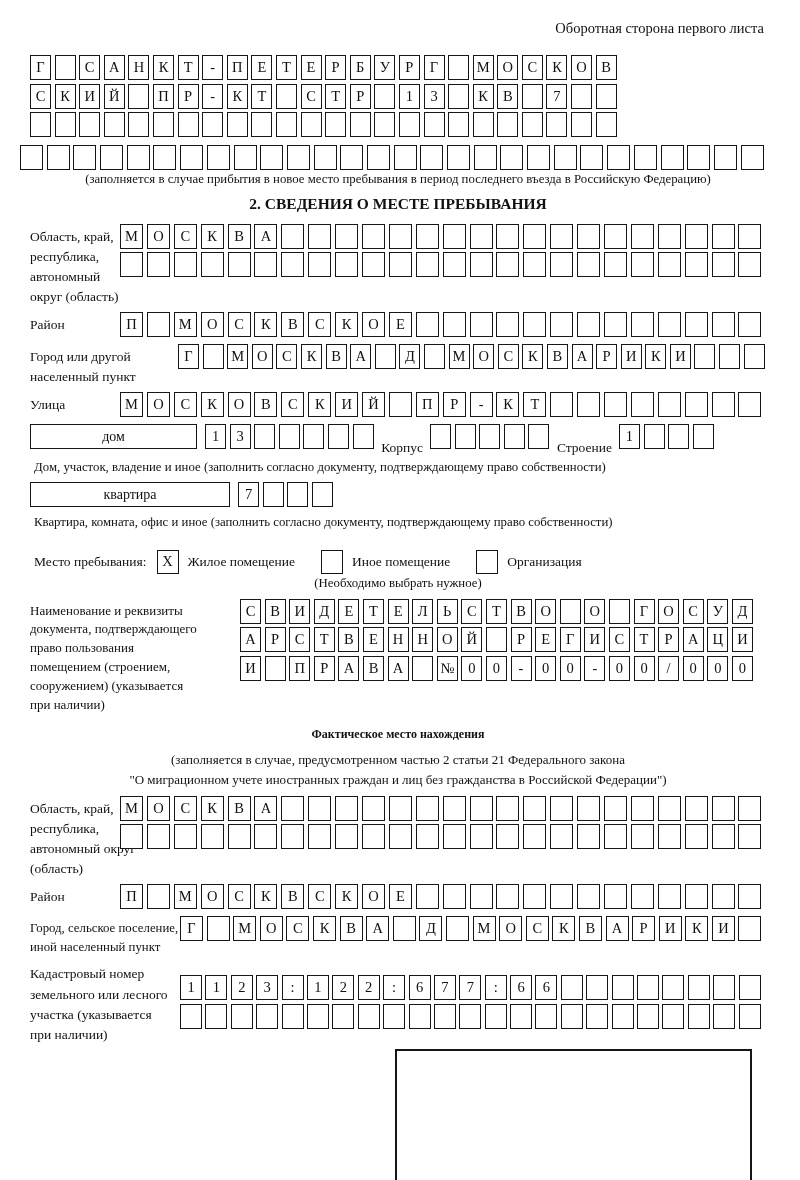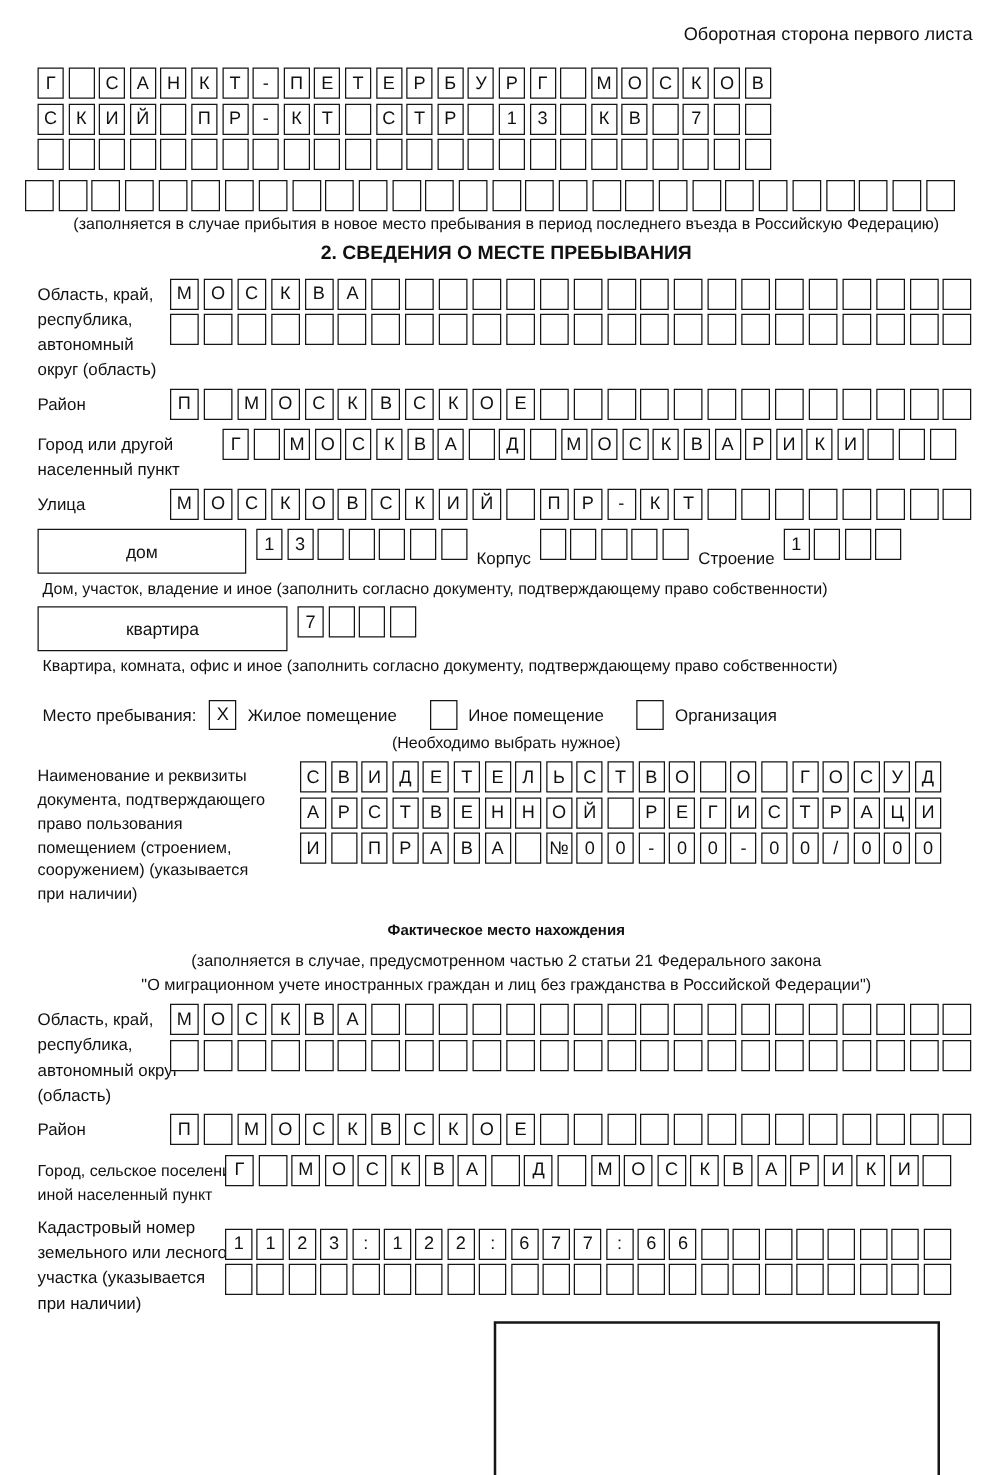--- a/index.html
+++ b/index.html
@@ -1,40 +1,40 @@
 <!DOCTYPE html>
 <html><head>
 <meta charset="utf-8">
 <style>
   html,body{margin:0;padding:0;background:#fff;}
   .page{position:relative;width:800px;height:1180px;box-sizing:border-box;
-        padding:14px 20px 0 30px;overflow:hidden;background:#fff;color:#111;
-        font-family:Liberation Sans, sans-serif;}
+        padding:14px 34px 0 30px;overflow:hidden;background:#fff;color:#111;
+        font-family:Liberation Serif, serif;}
   .hdr{ text-align:right;font-size:14.5px;margin:6px 2px 18px 0;}
   .grid{display:grid;align-items:start;margin-bottom:4px;}
-  .lw90 {grid-template-columns:90px 1fr;gap:16px;}
+  .lw90 {grid-template-columns:90px 1fr;}
   .lw148{grid-template-columns:148px 1fr;}
   .lw150{grid-template-columns:150px 1fr;}
   .lw210{grid-template-columns:210px 1fr;}
   .lbl{font-size:13.5px;line-height:1.5;white-space:nowrap;padding-top:3px;}
   .boxrow{display:flex;margin-bottom:3.5px;}
   .cell{height:25px;border:1.8px solid #161616;box-sizing:border-box;flex:none;
         display:flex;align-items:center;justify-content:center;
         font-size:14.5px;background:#fff;}
   .pA .cell{width:21px;margin-right:3.6px;}
   .pB .cell{width:23px;margin-right:3.9px;}
   .pC .cell{width:23px;margin-right:3.7px;}
   .pE .cell{width:23px;margin-right:3.6px;}
   .pF .cell{width:22px;margin-right:3.4px;}
   .fullrow{margin:2px 0 2px -10px;}
   .cap-c{text-align:center;font-size:12.8px;margin:2px 0 8px 0;}
   .cap-l{font-size:12.8px;margin:0 0 7px 4px;}
   .sect-title{font-weight:bold;text-align:center;font-size:15.5px;margin:8px 0 11px 0;}
   .house-line{display:flex;align-items:flex-start;margin:2px 0 4px 0;}
-  .wide-box{height:36px;border:1.8px solid #161616;box-sizing:border-box;flex:none;
+  .wide-box{height:25px;border:1.8px solid #161616;box-sizing:border-box;flex:none;
             display:flex;align-items:center;justify-content:center;font-size:14px;}
   .wb-dom{width:167px;margin-right:8px;}
   .wb-kv{width:200px;margin-right:8px;}
   .inline-lbl{font-size:13.5px;margin:16px 7px 0 4px;}
   .stay-line{display:flex;align-items:center;margin:20px 0 2px 4px;font-size:13.5px;}
   .chk{width:22px;height:24px;border:1.8px solid #161616;box-sizing:border-box;flex:none;
        display:flex;align-items:center;justify-content:center;font-size:14.5px;}
   .stay-lbl{margin-right:10px;}
   .opt-lbl{margin:0 26px 0 9px;}
   .ttl2{font-weight:bold;text-align:center;font-size:12px;margin:12px 0 10px 0;}

